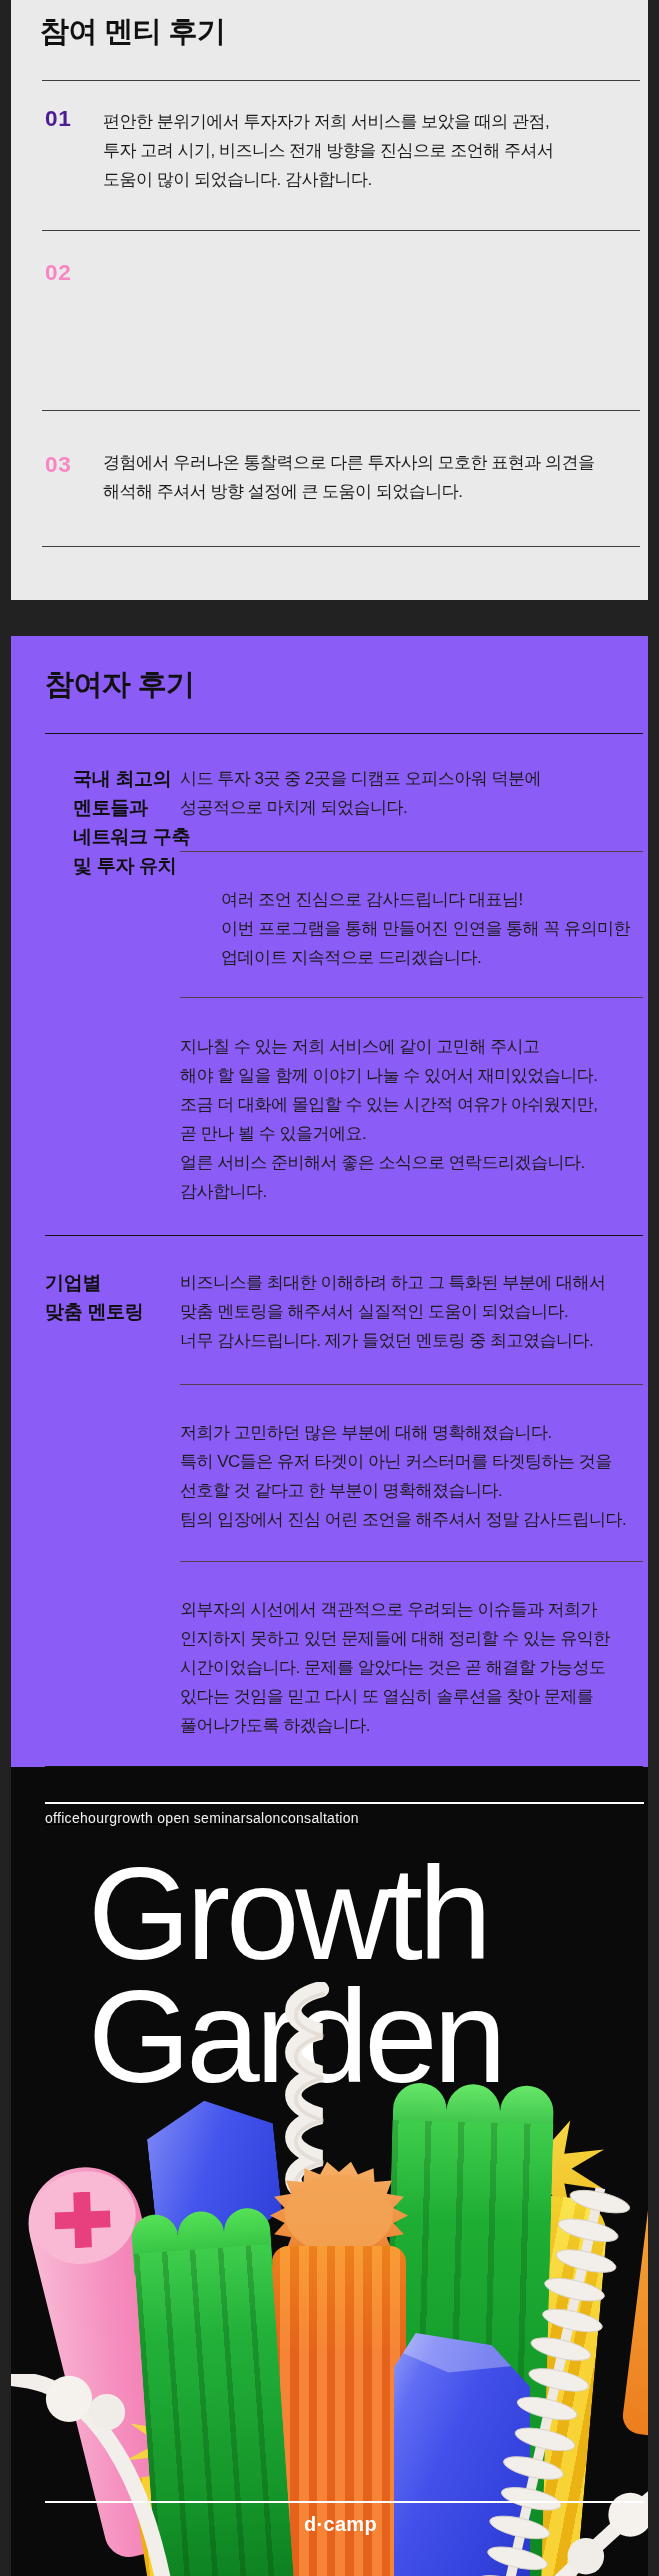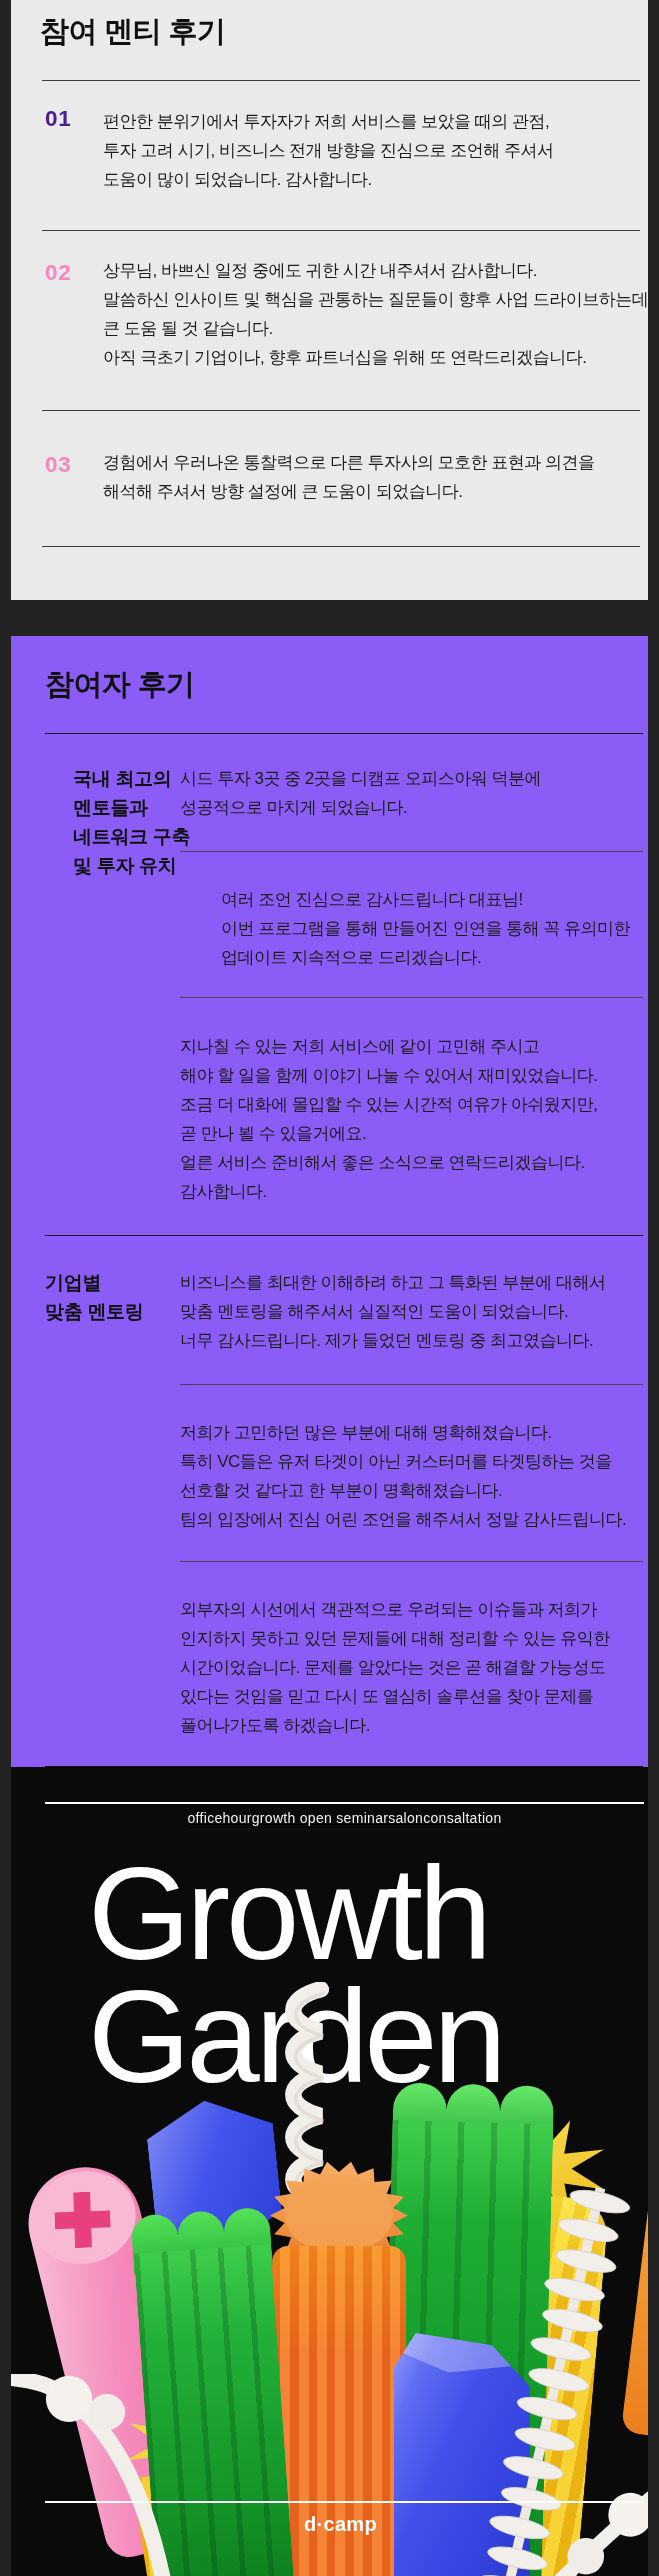--- a/index.html
+++ b/index.html
@@ -20,21 +20,21 @@
   #sec-mentee .rule{background:#3d3d3d;left:30.5px;width:598px;}
 
   
   #sec-participant{top:636px;height:1167px;background:#8b5cf6;}
   #sec-participant .rule.full{background:#141414;left:34px;width:598px;}
   #sec-participant .rule.sub{background:#53404b;left:169px;width:463px;height:1.2px;}
 
   
   #sec-footer{top:1767px;height:809px;background:#0a0a0a;}
   .nav-row{position:absolute;left:34px;top:43px;width:599px;display:flex;
-           justify-content:center;text-decoration:underline;}
+           justify-content:flex-start;text-decoration:underline;}
   .nav-item{font-size:14px;font-weight:400;color:#f2f2f2;letter-spacing:0.3px;}
   .navline{position:absolute;left:34px;top:35px;width:599px;height:1.8px;background:#fff;}
   .headline{position:absolute;left:77px;top:85px;font-size:132px;line-height:123px;
             font-weight:400;letter-spacing:-4.3px;color:#ffffff;white-space:pre-line;z-index:1;}
   .shape{position:absolute;}
   .bottomline{position:absolute;left:34px;top:734px;width:599px;height:1.5px;
               background:#ffffff;z-index:30;}
   .logo{position:absolute;left:0;top:746px;width:659px;text-align:center;z-index:31;
         font-size:20px;font-weight:700;color:#ffffff;letter-spacing:0.3px;}
 
@@ -111,24 +111,20 @@
     <div class="abs sec-title" style="left:29px;top:12.2px;">참여 멘티 후기</div>
     <div class="rule" style="top:80px;"></div>
 
     <div class="abs num" style="left:34px;top:106px;color:#4c1d95;">01</div>
     <div class="abs body-txt" style="left:92px;top:107px;">편안한 분위기에서 투자자가 저희 서비스를 보았을 때의 관점,
 투자 고려 시기, 비즈니스 전개 방향을 진심으로 조언해 주셔서
 도움이 많이 되었습니다. 감사합니다.</div>
     <div class="rule" style="top:230px;"></div>
 
     <div class="abs num" style="left:34px;top:260px;color:#f886c2;">02</div>
-    <div class="abs body-txt" style="left:92px;top:256px;">상무님, 바쁘신 일정 중에도 귀한 시간 내주셔서 감사합니다.
-말씀하신 인사이트 및 핵심을 관통하는 질문들이 향후 사업 드라이브하는데
-큰 도움 될 것 같습니다.
-아직 극초기 기업이나, 향후 파트너십을 위해 또 연락드리겠습니다.</div>
     <div class="rule" style="top:410px;"></div>
 
     <div class="abs num" style="left:34px;top:452px;color:#f886c2;">03</div>
     <div class="abs body-txt" style="left:92px;top:448px;">경험에서 우러나온 통찰력으로 다른 투자사의 모호한 표현과 의견을
 해석해 주셔서 방향 설정에 큰 도움이 되었습니다.</div>
     <div class="rule" style="top:546px;"></div>
   </section>
 
   <section id="sec-participant">
     <div class="abs sec-title" style="left:34px;top:29px;">참여자 후기</div>

